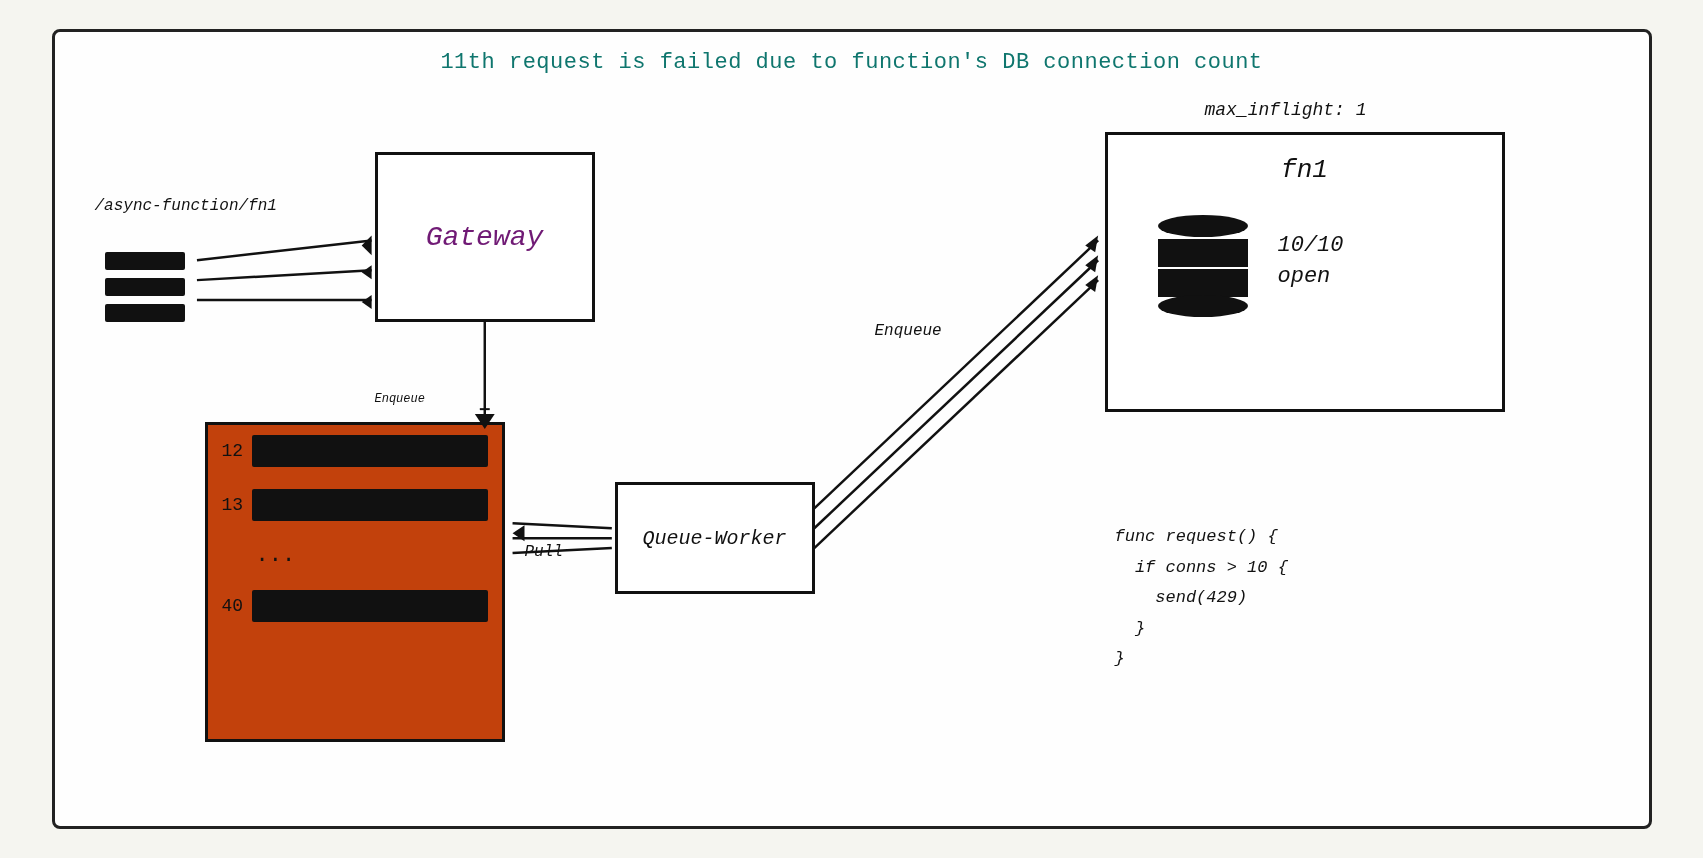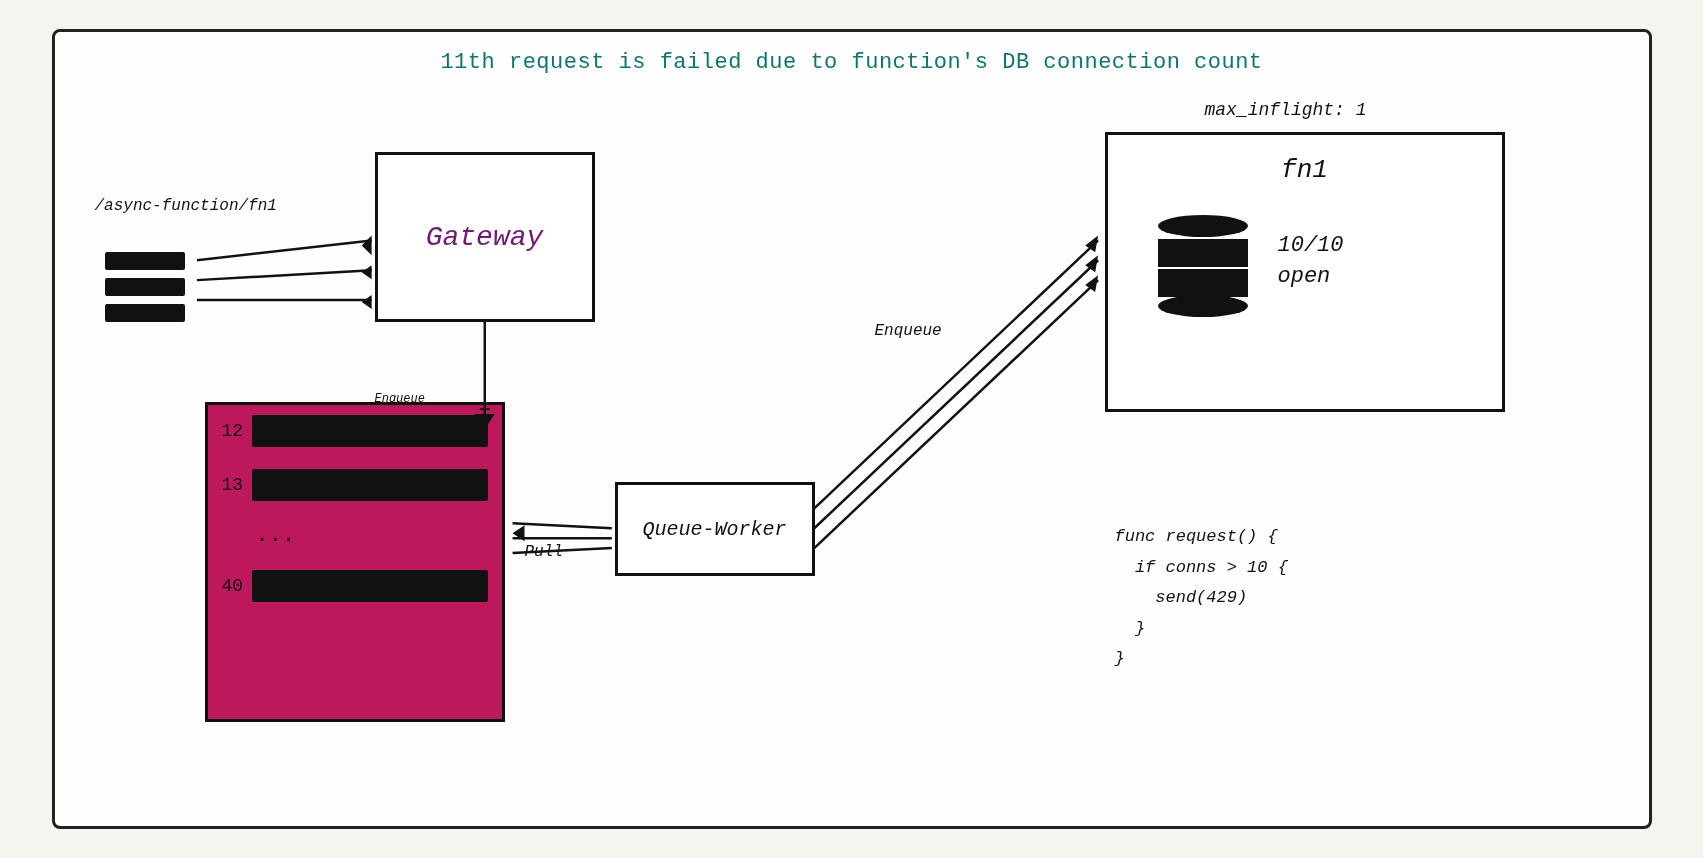--- a/index.html
+++ b/index.html
@@ -83,26 +83,26 @@
       top: 0;
       left: 0;
       width: 100%;
       height: 100%;
       pointer-events: none;
     }
 
     
     .queue-box {
       position: absolute;
-      top: 370px;
+      top: 390px;
       left: 150px;
       width: 300px;
       height: 320px;
       border: 3px solid #111;
-      background: #be185d;
+      background: #c2410c;
       padding: 10px 14px;
     }
 
     .queue-item {
       display: flex;
       align-items: center;
       margin-bottom: 22px;
     }
     .queue-num {
       font-size: 18px;
@@ -132,21 +132,21 @@
       font-style: italic;
       color: #111;
     }
 
     
     .qworker-box {
       position: absolute;
       top: 450px;
       left: 560px;
       width: 200px;
-      height: 94px;
+      height: 112px;
       border: 3px solid #111;
       background: #fff;
       display: flex;
       align-items: center;
       justify-content: center;
     }
     .qworker-label {
       font-size: 20px;
       font-style: italic;
       color: #111;

